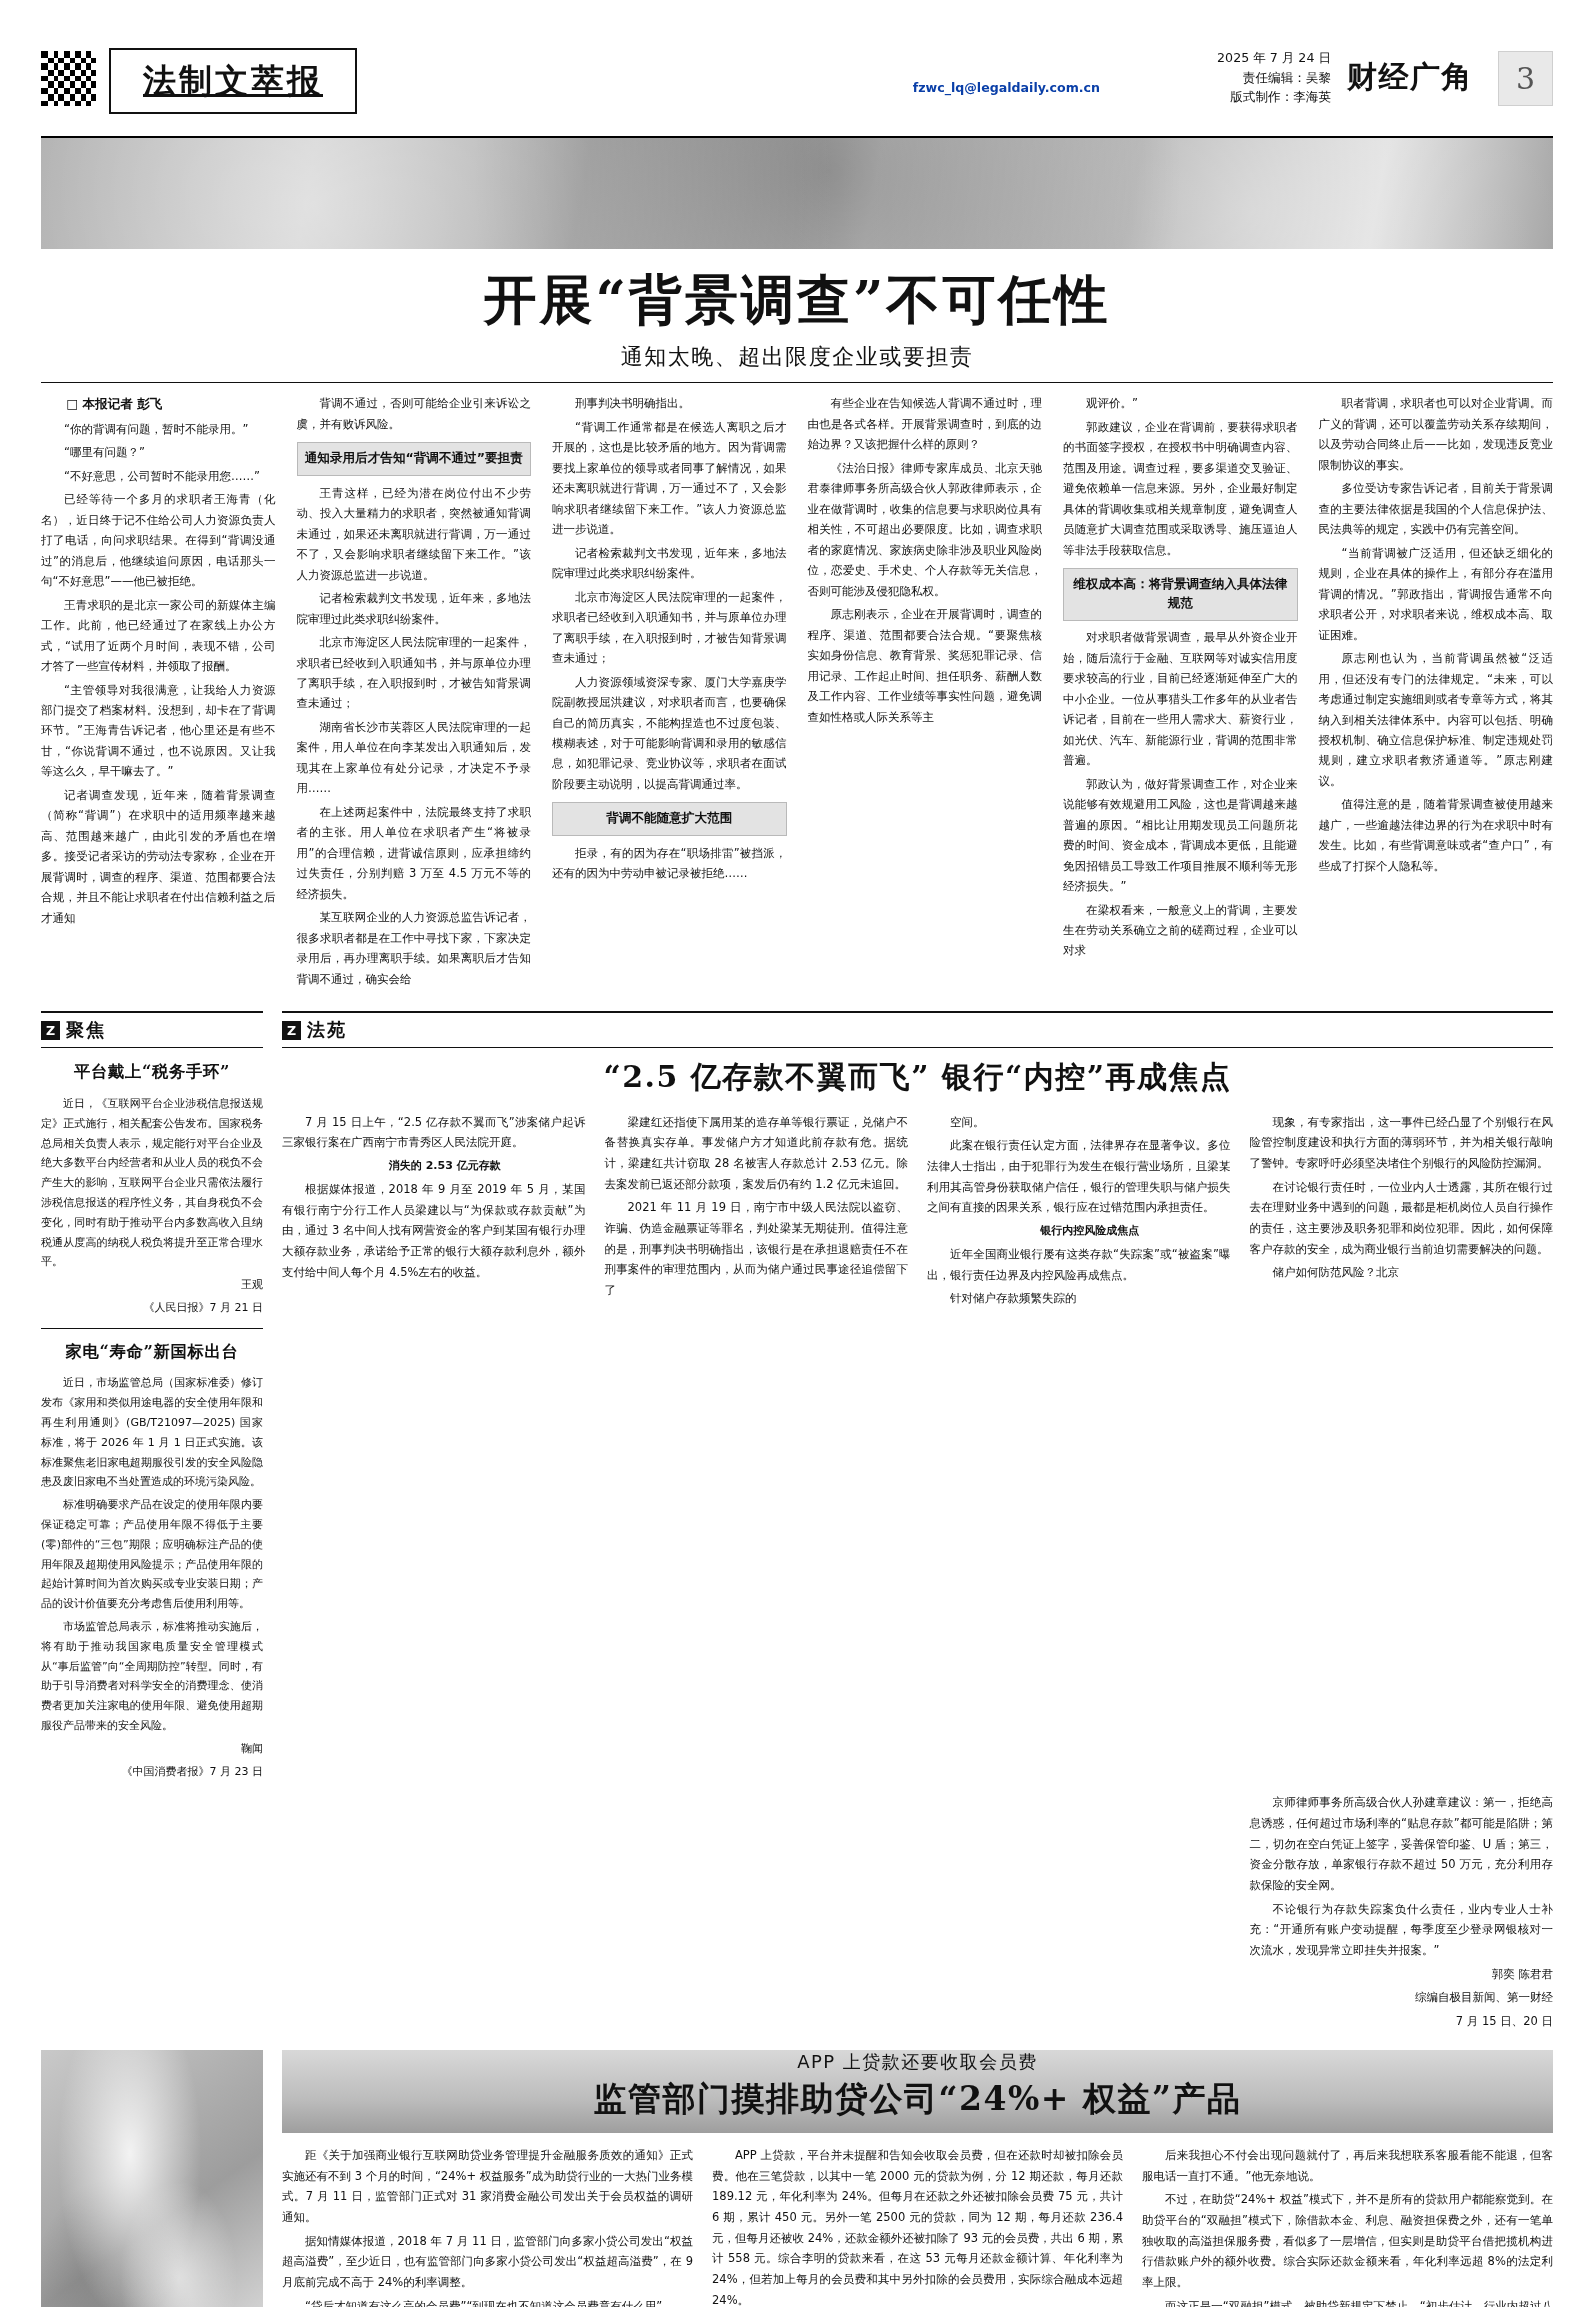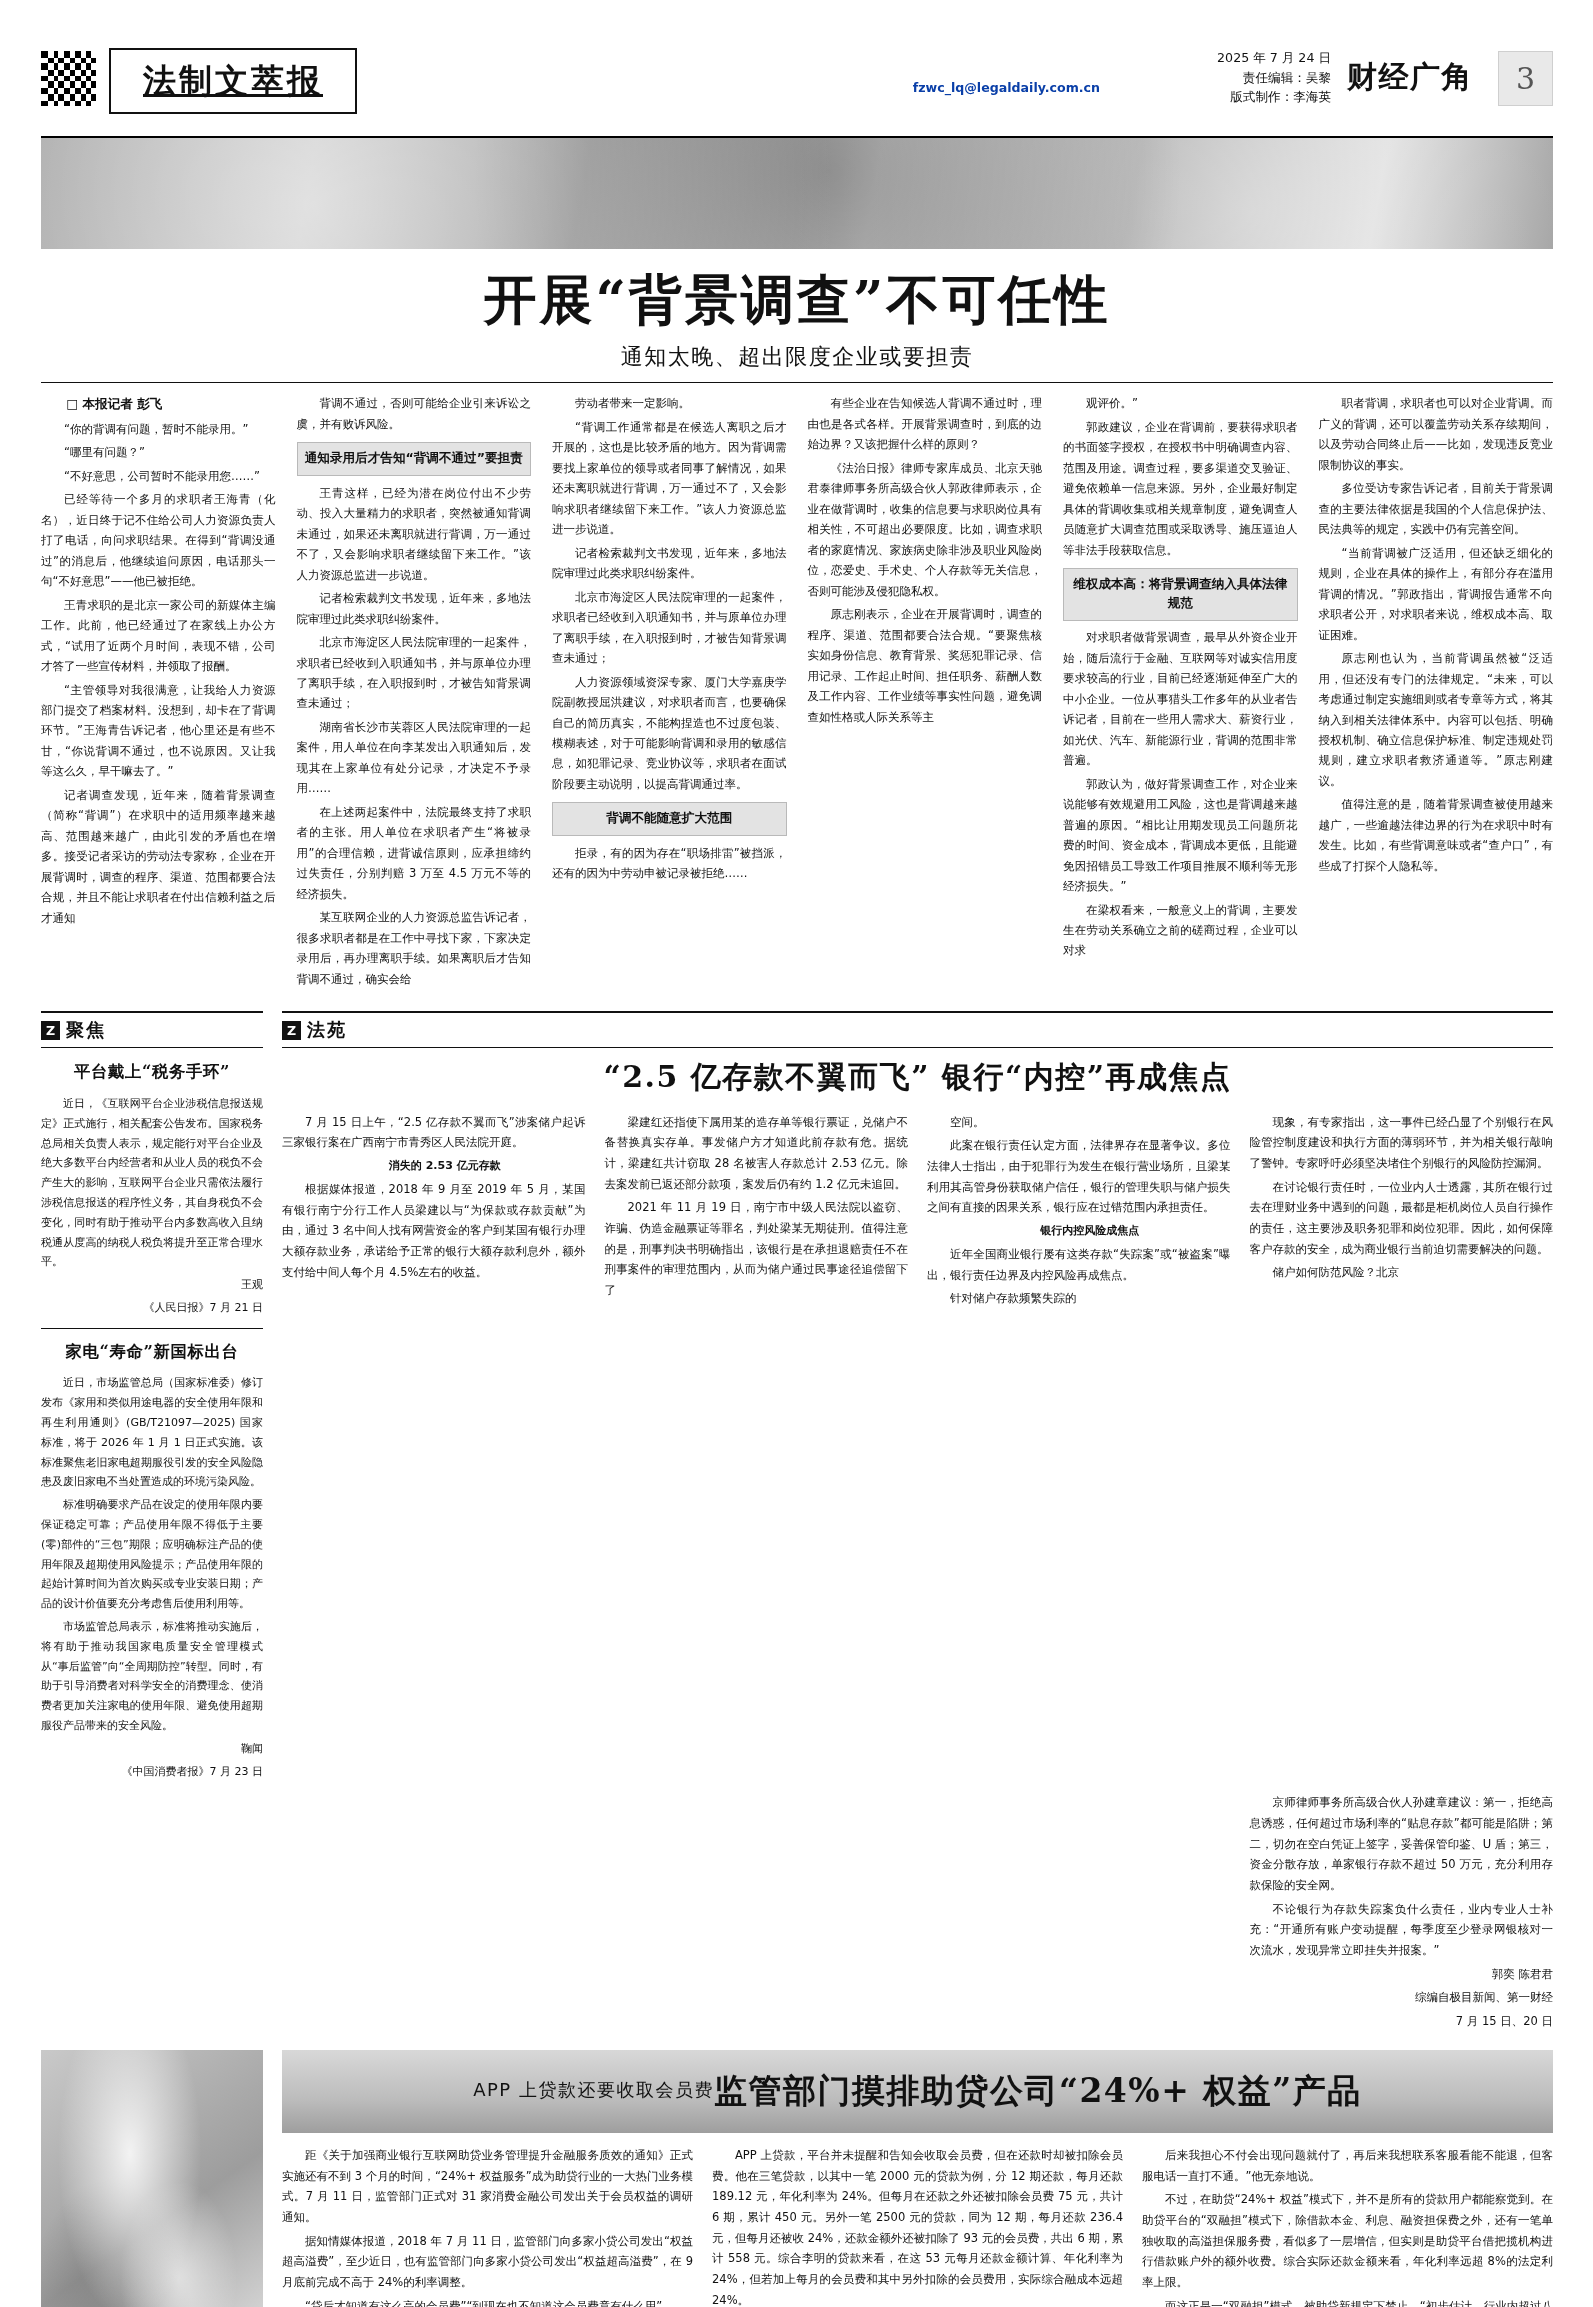--- a/index.html
+++ b/index.html
@@ -44,21 +44,21 @@
   .brief h3{text-align:center;font-size:16.3px;font-family:"DejaVu Serif",serif;margin:7.4px 0 7.4px;letter-spacing:0.7px;}
   .brief p{margin:0 0 3px;text-indent:2em;}
   .src{text-align:right;text-indent:0;margin-top:4.4px;}
   .divider{border-top:0.7px solid #111;margin:10.4px 0 1.5px;}
   .mid-title{text-align:center;font-family:"DejaVu Serif",serif;font-weight:bold;font-size:30px;letter-spacing:1.5px;margin:1.5px 0 13.3px;}
   .mid-cols{display:grid;grid-template-columns:repeat(4,1fr);column-gap:19px;font-size:11.5px;line-height:1.8;text-align:justify;}
   .mid-cols p{margin:0 0 3px;text-indent:2em;}
   .subhd{font-weight:bold;text-align:center;text-indent:0;margin:6px 0 4.4px;font-size:11px;}
   
   .bottom{margin:15px 41px 0;}
-  .banner{position:relative;background:linear-gradient(180deg,#d8d8d8,#bcbcbc 60%,#9e9e9e);height:83px;display:flex;flex-direction:row;align-items:center;justify-content:center;}
+  .banner{position:relative;background:linear-gradient(180deg,#d8d8d8,#bcbcbc 60%,#9e9e9e);height:83px;display:flex;flex-direction:column;align-items:center;}
   .banner .k{font-size:18px;letter-spacing:1.5px;margin-bottom:3px;}
   .banner .t{font-family:"DejaVu Serif",serif;font-weight:bold;font-size:33px;letter-spacing:1.5px;}
   .bot-grid{display:grid;grid-template-columns:222px 1fr;column-gap:19px;margin-top:0;}
   .photo{height:414px;background:linear-gradient(145deg,#c9c9c9,#9d9d9d 45%,#d6d6d6 75%,#8f8f8f);position:relative;overflow:hidden;}
   .photo:after{content:"";position:absolute;inset:0;background:
      radial-gradient(ellipse at 40% 25%,rgba(255,255,255,.85),transparent 38%),
      radial-gradient(ellipse at 62% 55%,rgba(255,255,255,.6),transparent 30%),
      radial-gradient(ellipse at 30% 72%,rgba(0,0,0,.25),transparent 40%);}
   .bot-cols{display:grid;grid-template-columns:repeat(3,1fr);column-gap:19px;font-size:11.5px;line-height:1.8;text-align:justify;}
   .bot-cols p{margin:0 0 3px;text-indent:2em;}
@@ -108,21 +108,21 @@
       <p>背调不通过，否则可能给企业引来诉讼之虞，并有败诉风险。</p>
       <div class="boxhead">通知录用后才告知“背调不通过”要担责</div>
       <p>王青这样，已经为潜在岗位付出不少劳动、投入大量精力的求职者，突然被通知背调未通过，如果还未离职就进行背调，万一通过不了，又会影响求职者继续留下来工作。”该人力资源总监进一步说道。</p>
       <p>记者检索裁判文书发现，近年来，多地法院审理过此类求职纠纷案件。</p>
       <p>北京市海淀区人民法院审理的一起案件，求职者已经收到入职通知书，并与原单位办理了离职手续，在入职报到时，才被告知背景调查未通过；</p>
       <p>湖南省长沙市芙蓉区人民法院审理的一起案件，用人单位在向李某发出入职通知后，发现其在上家单位有处分记录，才决定不予录用……</p>
       <p>在上述两起案件中，法院最终支持了求职者的主张。用人单位在求职者产生“将被录用”的合理信赖，进背诚信原则，应承担缔约过失责任，分别判赔 3 万至 4.5 万元不等的经济损失。</p>
       <p>某互联网企业的人力资源总监告诉记者，很多求职者都是在工作中寻找下家，下家决定录用后，再办理离职手续。如果离职后才告知背调不通过，确实会给</p>
     </div>
     <div class="col">
-      <p>劳动者带来一定影响。</p>
+      <p>刑事判决书明确指出。</p>
       <p>“背调工作通常都是在候选人离职之后才开展的，这也是比较矛盾的地方。因为背调需要找上家单位的领导或者同事了解情况，如果还未离职就进行背调，万一通过不了，又会影响求职者继续留下来工作。”该人力资源总监进一步说道。</p>
       <p>记者检索裁判文书发现，近年来，多地法院审理过此类求职纠纷案件。</p>
       <p>北京市海淀区人民法院审理的一起案件，求职者已经收到入职通知书，并与原单位办理了离职手续，在入职报到时，才被告知背景调查未通过；</p>
       <p>人力资源领域资深专家、厦门大学嘉庚学院副教授屈洪建议，对求职者而言，也要确保自己的简历真实，不能构捏造也不过度包装、模糊表述，对于可能影响背调和录用的敏感信息，如犯罪记录、竞业协议等，求职者在面试阶段要主动说明，以提高背调通过率。</p>
       <div class="boxhead">背调不能随意扩大范围</div>
       <p>拒录，有的因为存在“职场排雷”被挡派，还有的因为中劳动申被记录被拒绝……</p>
     </div>
     <div class="col">
       <p>有些企业在告知候选人背调不通过时，理由也是各式各样。开展背景调查时，到底的边始边界？又该把握什么样的原则？</p>
       <p>《法治日报》律师专家库成员、北京天驰君泰律师事务所高级合伙人郭政律师表示，企业在做背调时，收集的信息要与求职岗位具有相关性，不可超出必要限度。比如，调查求职者的家庭情况、家族病史除非涉及职业风险岗位，恋爱史、手术史、个人存款等无关信息，否则可能涉及侵犯隐私权。</p>

